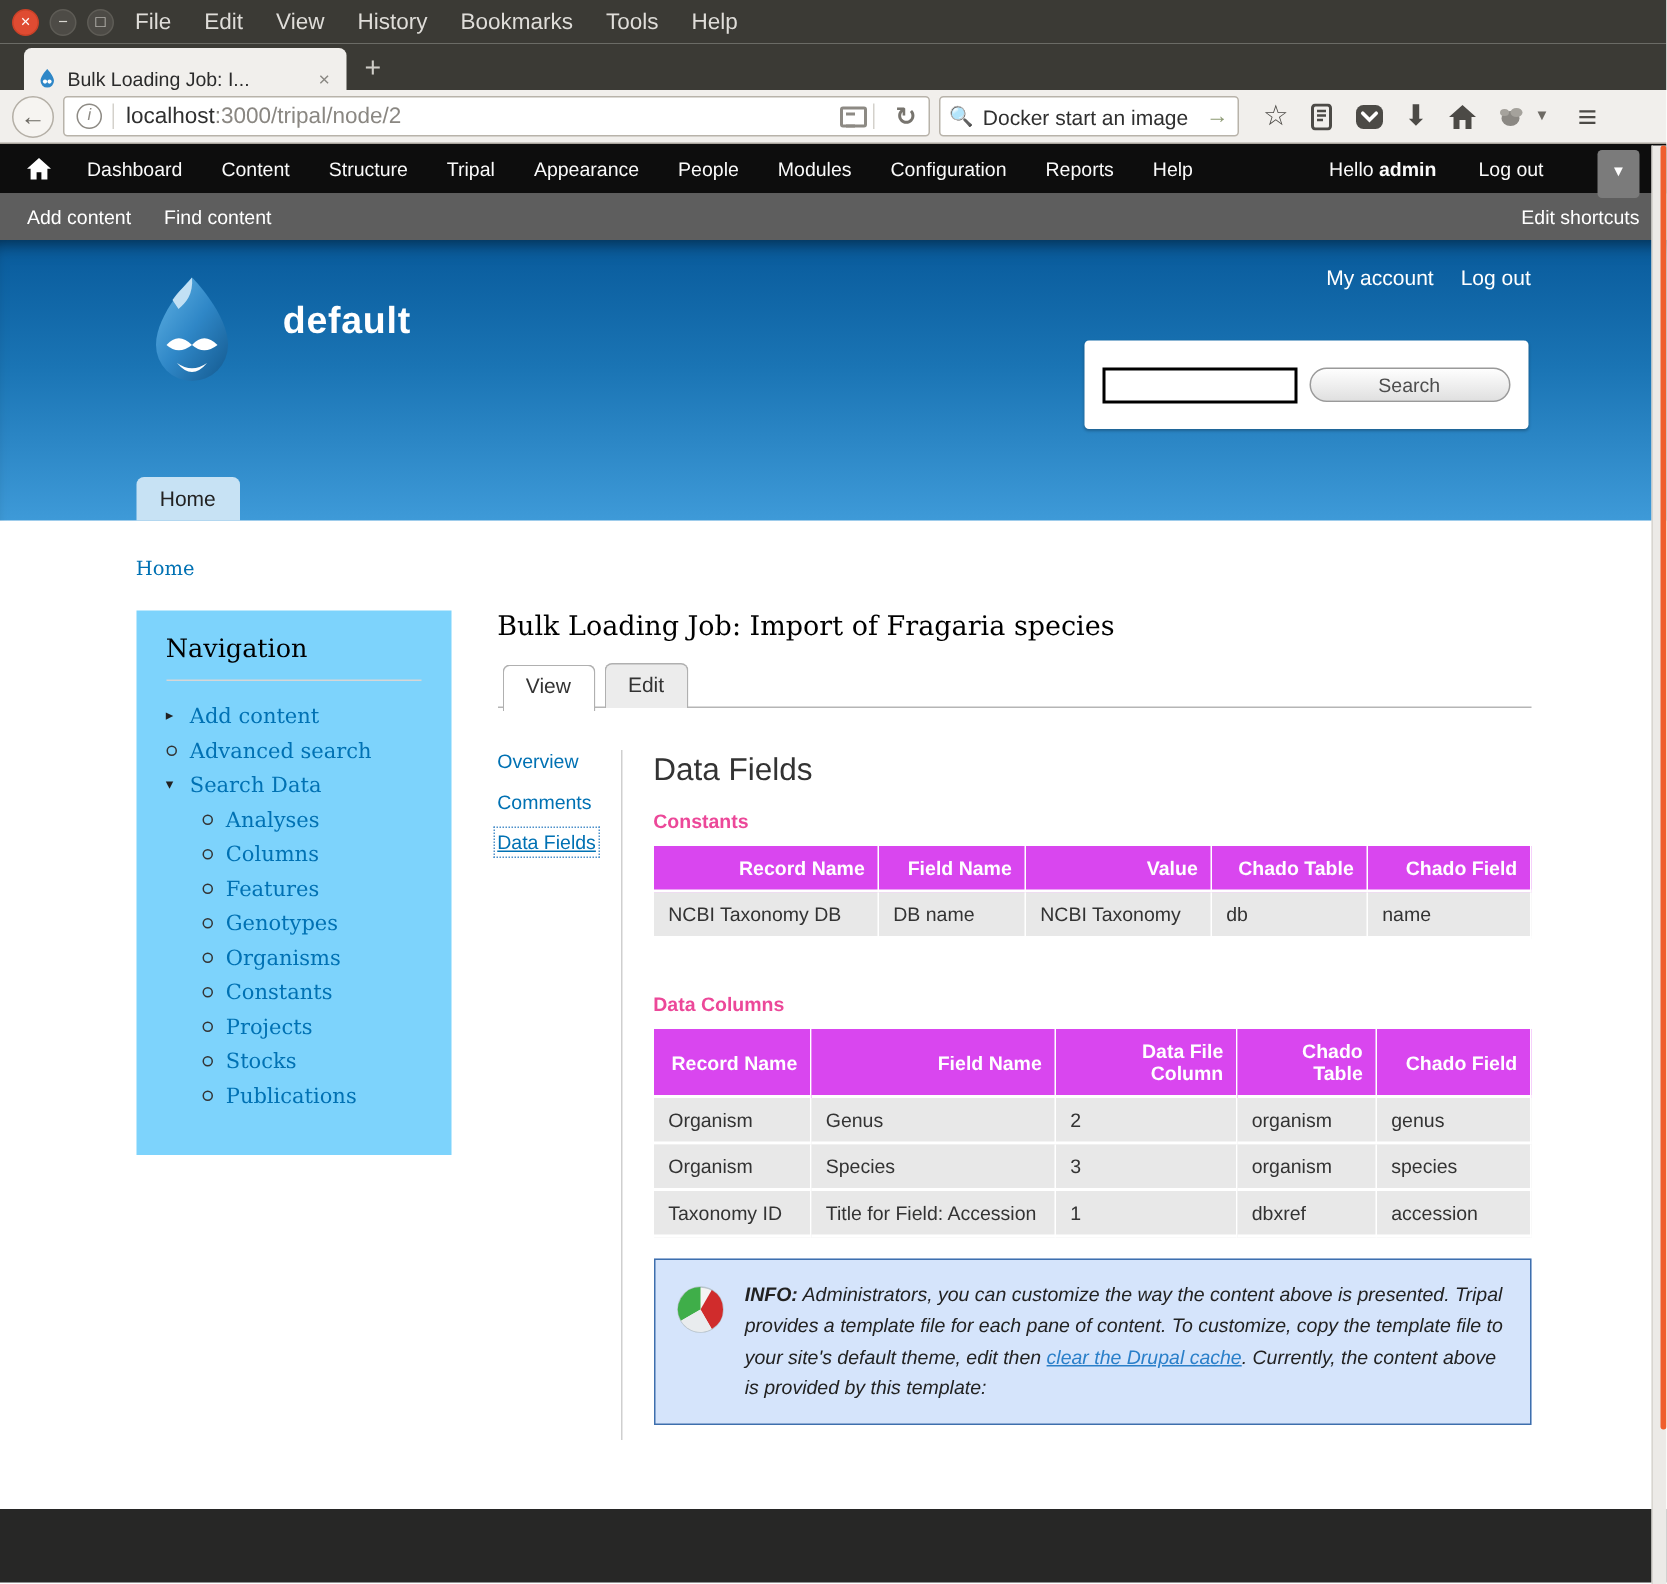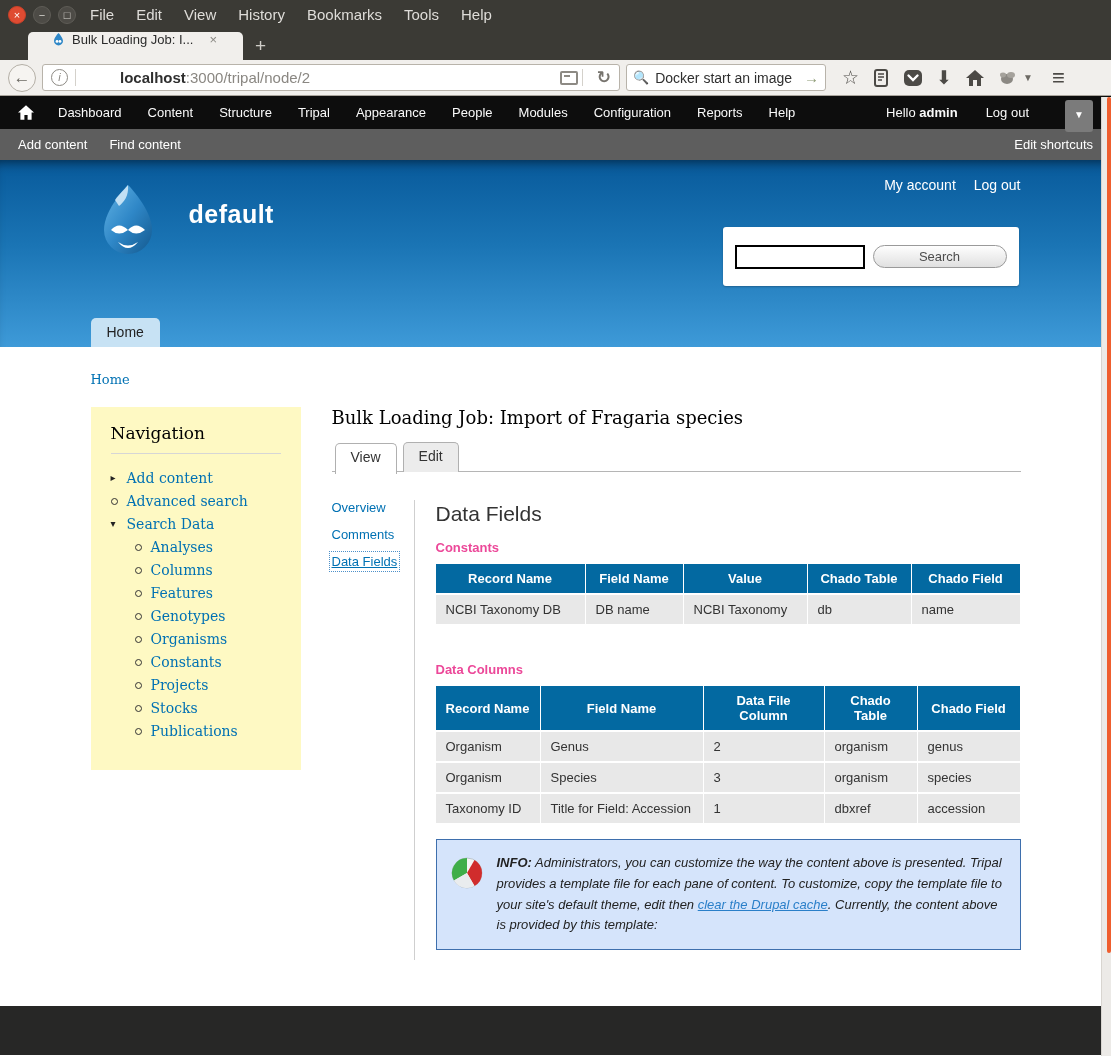--- a/index.html
+++ b/index.html
@@ -16,22 +16,22 @@
     color:#dfddd9; font-size:15px;
   }
   .winbtns { display:flex; gap:7px; margin:0 14px 0 8px; }
   .winbtn { width:18px; height:18px; border-radius:50%; background:#4d4b46;
     border:1px solid #5e5c56; color:#d8d6d1; font-size:11px; line-height:16px;
     text-align:center; }
   .winbtn.close { background:#df4b32; border-color:#c94128; color:#fff; }
   .menubar { display:flex; gap:22px; }
   .tabbar { height:31px; background:#3b3a35; display:flex; align-items:flex-end; }
   .tab {
-    width:215px; height:28px; margin-left:28px; background:#f1efec;
-    border-radius:5px 5px 0 0; display:flex; align-items:flex-start; padding:0 23px;
+    width:215px; height:28px; margin-left:16px; background:#f1efec;
+    border-radius:5px 5px 0 0; display:flex; align-items:flex-end; padding:0 8px;
     font-size:13px; color:#2b2b2b;
   }
   .tab-title { flex:1; white-space:nowrap; overflow:hidden; margin-left:6px; }
   .tab-close { color:#8a8883; font-size:13px; padding:0 3px; }
   .newtab { color:#cfcdc8; font-size:19px; margin:0 0 3px 12px; }
   .favicon { width:15px; height:15px; display:block; }
   .navbar {
     height:36px; background:#f1efec; border-bottom:1px solid #a9a49c;
     display:flex; align-items:center; padding:0 8px; gap:6px;
   }
@@ -41,21 +41,21 @@
     text-align:center; line-height:25px; flex:none;
   }
   .urlbar {
     width:578px; height:27px; background:#fff; border:1px solid #b8b3aa;
     border-radius:3px; display:flex; align-items:center; font-size:15px; flex:none;
   }
   .info-i { width:17px; height:17px; border:1px solid #8d8a84; border-radius:50%;
     color:#8d8a84; font-size:11px; line-height:15px; text-align:center;
     margin:0 7px 0 8px; font-style:italic; flex:none;}
   .urlsep { width:1px; height:17px; background:#d4d1cb; margin-right:8px; }
-  .url-host { color:#2f2f2f; font-weight:bold;margin-left:36px; }
+  .url-host { color:#2f2f2f; font-weight:normal; }
   .url-rest { color:#8a8782; }
   .url-tools { margin-left:auto; display:flex; align-items:center; gap:4px; padding-right:6px; }
   .rdr { width:18px; height:14px; border:2px solid #8d8a84; border-radius:2px; position:relative;}
   .rdr:after{content:""; position:absolute; left:2px; top:2px; width:6px; height:6px; border-top:2px solid #8d8a84; border-bottom:2px solid #8d8a84;}
   .reload { color:#77746e; font-size:17px; font-weight:bold; padding:0 2px; }
   .searchbar {
     width:200px; height:27px; background:#fff; border:1px solid #b8b3aa;
     border-radius:3px; display:flex; align-items:center; font-size:14px;
     color:#2f2f2f; padding:0 6px; gap:6px; flex:none;
   }
@@ -118,21 +118,21 @@
     padding:6px 16px 7px; border-radius:5px 5px 0 0;
   }
 
   
   .page { min-height:659px; background:#fff; padding-top:25px; }
   .breadcrumb { font-size:13px; }
   .breadcrumb a { color:#0071b3; text-decoration:none; }
   .cols { display:flex; margin-top:20px; align-items:flex-start; }
 
   .sidebar {
-    width:210px; background:#fef9c3; padding:16px 20px 28px; flex:none;
+    width:210px; background:#7dd3fc; padding:16px 20px 28px; flex:none;
   }
   .sidebar h2 { font-size:17px; font-weight:normal; color:#000;
     border-bottom:1px solid #d6d6d6; padding-bottom:10px; margin-bottom:12px; }
   .nav-list { list-style:none; font-size:14px; }
   .nav-list li { padding:3.5px 0; display:flex; align-items:center; }
   .nav-list a { color:#0071b3; text-decoration:none; }
   .marker { width:16px; flex:none; color:#222; font-size:10px; }
   .bullet { width:16px; flex:none; }
   .bullet:before { content:""; display:inline-block; width:5px; height:5px;
     border:1.5px solid #333; border-radius:50%; margin-bottom:1px;}
@@ -150,21 +150,21 @@
 
   .contentrow { display:flex; margin-top:28px; }
   .subnav { width:82px; flex:none; font-size:13px; }
   .subnav a { display:inline-block; color:#0071b3; text-decoration:none; margin-bottom:12px; }
   .subnav a.active { text-decoration:underline; outline:1px dotted #4d90c9; outline-offset:2px; }
   .panel { flex:1; border-left:1px solid #cfcfcf; padding:2px 0 10px 21px; }
   .panel h2 { font-size:21px; font-weight:500; color:#333; margin-bottom:14px; }
   .tbl-label { font-size:13px; font-weight:bold; color:#ec4899; margin:14px 0 9px; }
   table { border-collapse:separate; border-spacing:0; width:585px; font-size:13px; }
   th {
-    background:#0369a1; color:#fff; text-align:center; font-weight:bold;
+    background:#d946ef; color:#fff; text-align:right; font-weight:bold;
     padding:7px 8px; border-right:1px solid #fff; border-bottom:2px solid #fff;
   }
   td {
     background:#e8e8e8; color:#333; padding:7px 10px;
     border-right:1px solid #fff; border-bottom:2px solid #fff;
   }
   .t-constants col.c1{width:150px}.t-constants col.c2{width:98px}.t-constants col.c3{width:124px}.t-constants col.c4{width:104px}.t-constants col.c5{width:109px}
   .t-columns col.c1{width:105px}.t-columns col.c2{width:163px}.t-columns col.c3{width:121px}.t-columns col.c4{width:93px}.t-columns col.c5{width:103px}
   .gap { height:22px; }
 

